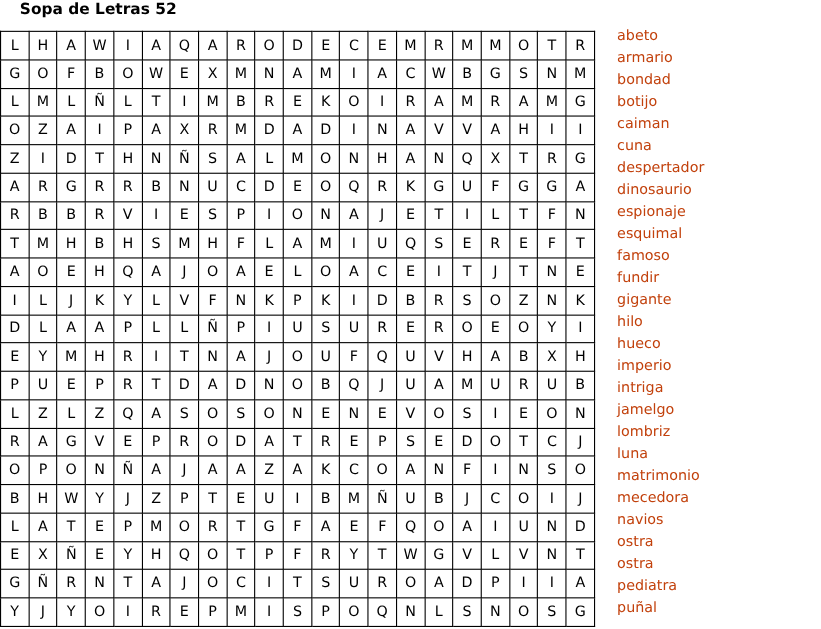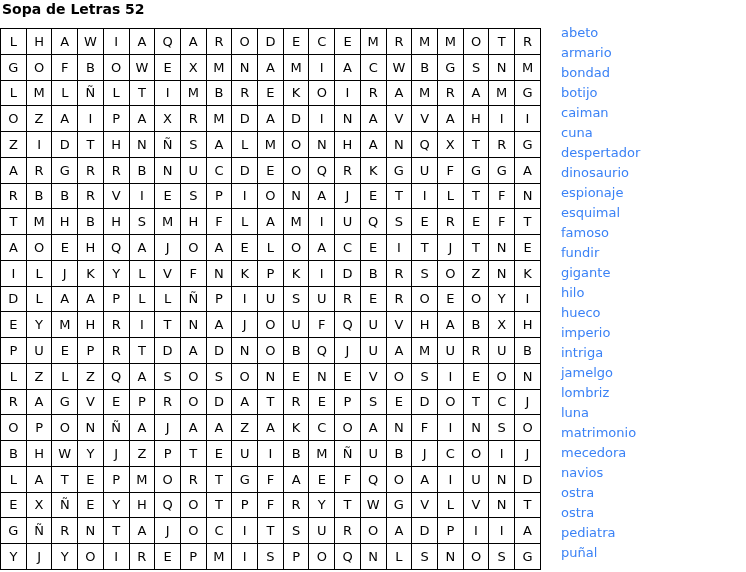--- a/index.html
+++ b/index.html
@@ -7,21 +7,21 @@
     width: 746px; height: 572px;
     background: #ffffff;
     font-family: "DejaVu Sans", "Liberation Sans", sans-serif;
     color: #000000;
     overflow: hidden;
   }
   .page { position: relative; width: 746px; height: 572px; background: #ffffff; }
 
   .title {
     position: absolute;
-    left: 2px; top: 1px;
+    left: 18px; top: 1px;
     font-size: 14px;
     font-weight: bold;
     color: #000000;
     white-space: nowrap;
   }
 
   table.grid {
     position: absolute;
     left: 0px; top: 28px;
     width: 541px; height: 542px;
@@ -37,21 +37,21 @@
     padding: 0;
     color: #000000;
     background: #ffffff;
     cursor: default;
   }
 
   .words {
     position: absolute;
     top: 23px;
     font-size: 13px;
-    color: #3b82f6;
+    color: #c2410c;
   }
   .words .word {
     height: 20px;
     line-height: 20px;
     white-space: nowrap;
   }
   .words.col1 { left: 561px; }
   .words.col2 { left: 680px; }
 </style>
 </head>

